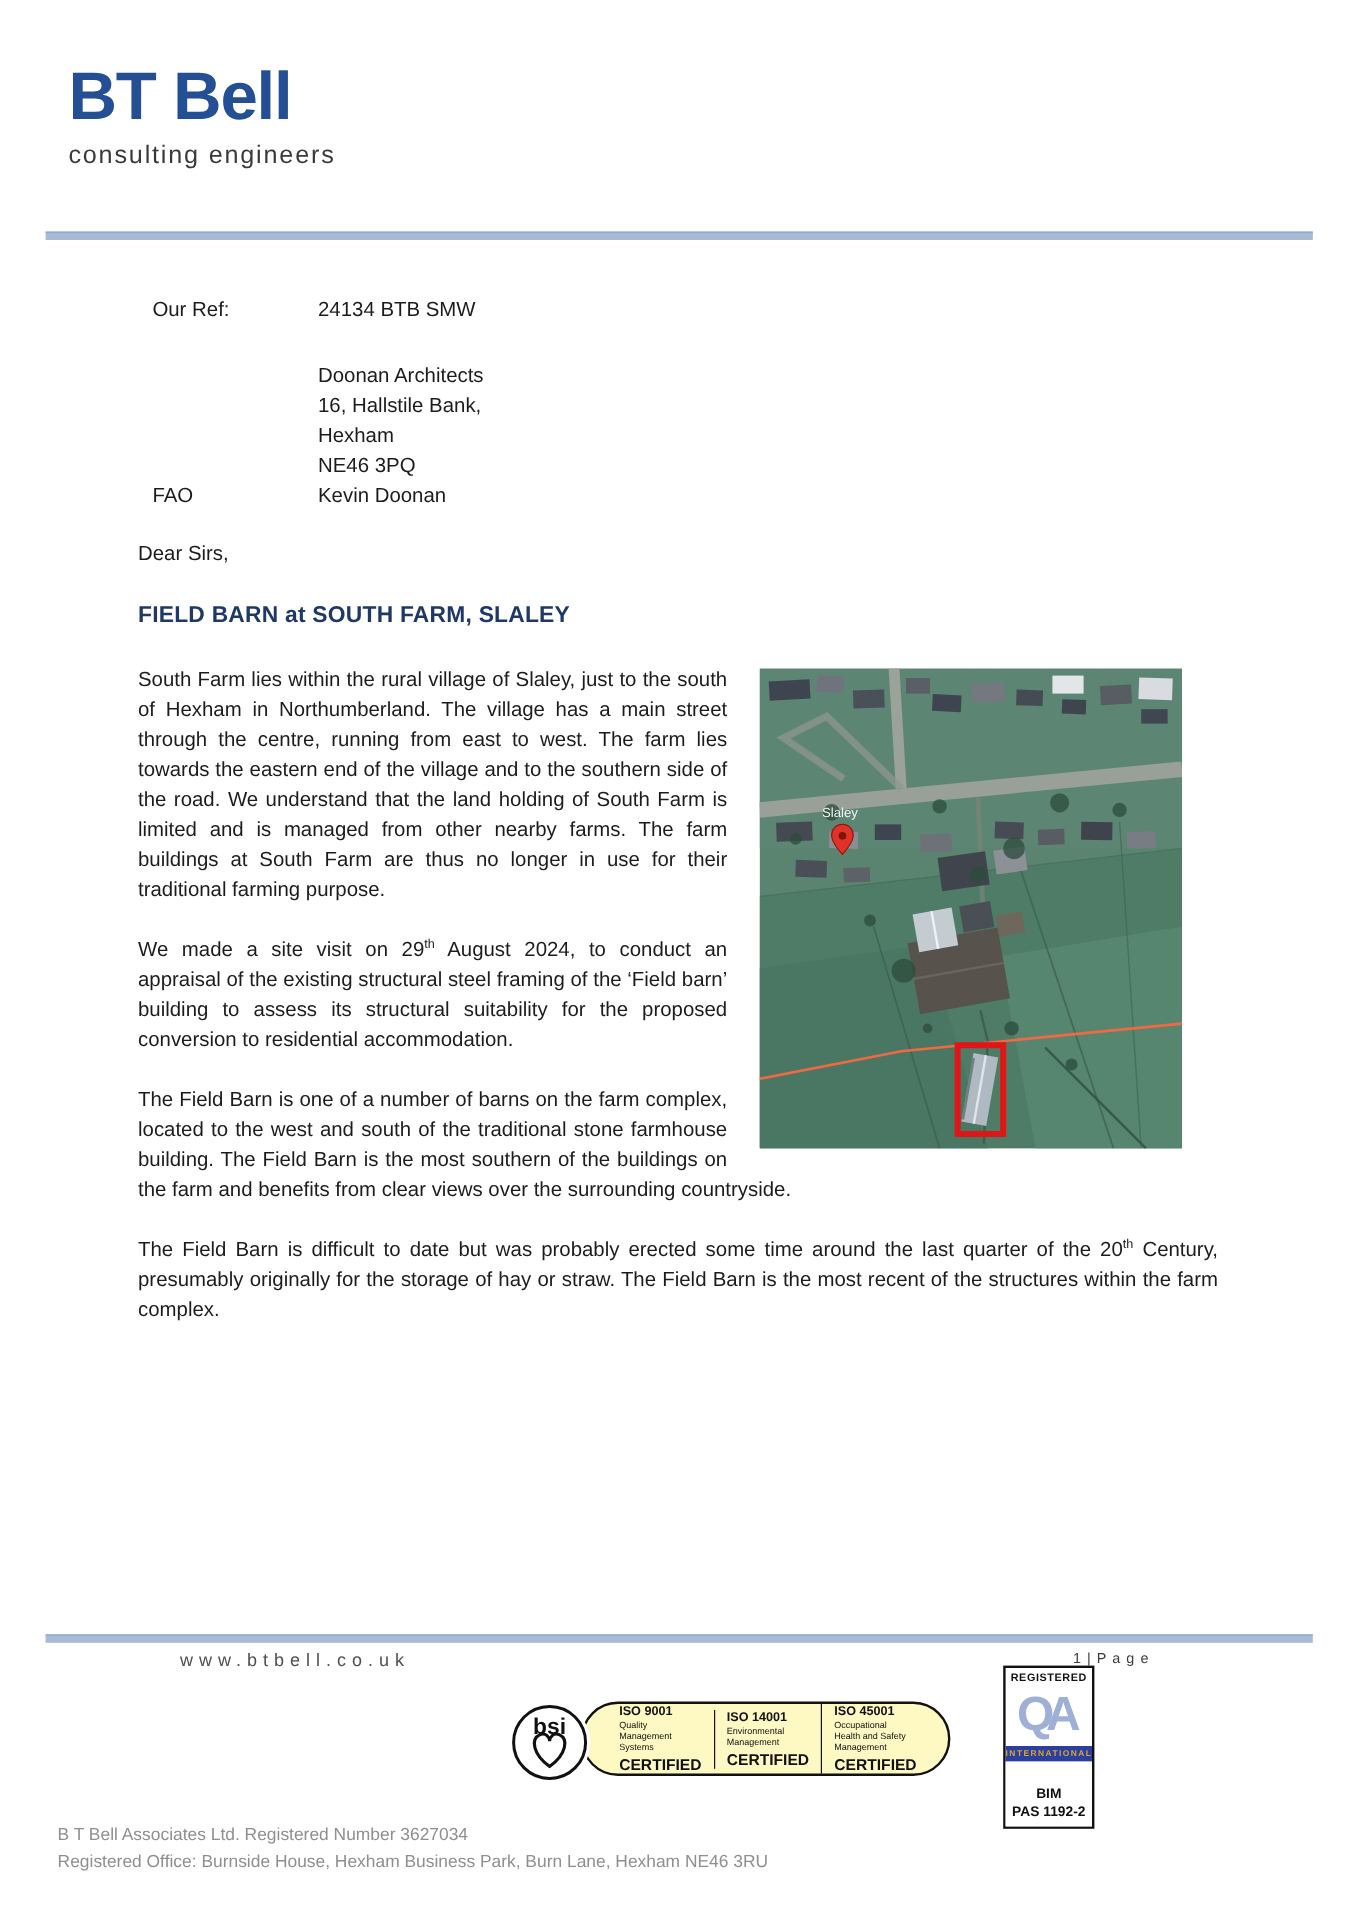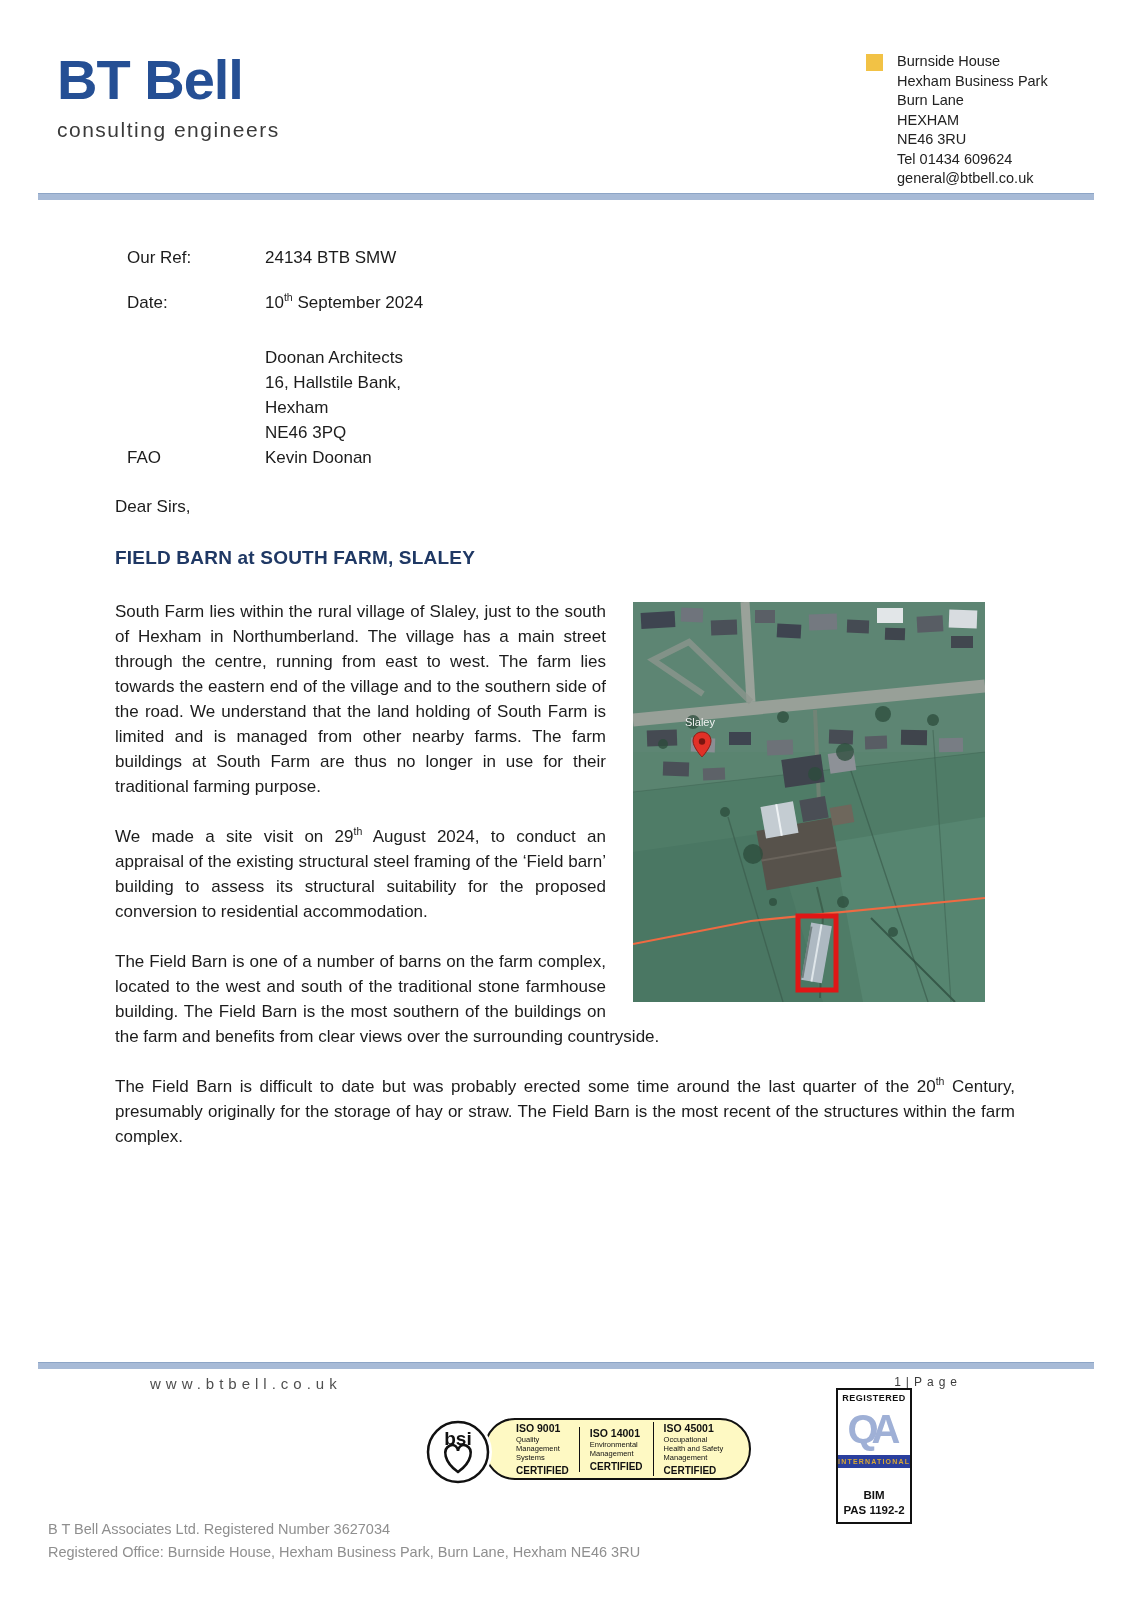--- a/index.html
+++ b/index.html
@@ -73,21 +73,21 @@
   .bsi-block { position: absolute; left: 424px; top: 1418px; display: flex; align-items: flex-start; }
   .bsi-roundel { position: relative; z-index: 2; background: #fff; border-radius: 50%; }
   .bsi-pill {
     margin-left: -8px; height: 62px; border: 2.5px solid #111; border-radius: 31px;
     background: #fef9c3; display: flex; align-items: center; padding: 0 16px 0 20px;
   }
   .bsi-cell { padding: 0 10px; }
   .bsi-cell + .bsi-cell { border-left: 1.5px solid #111; }
   .bsi-iso { font-size: 10.5px; font-weight: bold; color: #111; }
   .bsi-desc { font-size: 7.5px; line-height: 9px; color: #111; white-space: pre-line; margin-top: 1px; }
-  .bsi-cert { font-size: 10px; font-weight: bold; color: #111; margin-top: 3px; }
+  .bsi-cert { font-size: 13px; font-weight: bold; color: #111; margin-top: 3px; }
 
   .qa-block { position: absolute; left: 836px; top: 1388px; width: 76px; }
   .qa-box { border: 2px solid #111; background: #fff; }
   .qa-registered {
     font-size: 9px; font-weight: bold; color: #111; text-align: center;
     letter-spacing: .5px; padding: 3px 0 2px;
   }
   .qa-letters {
     font-size: 40px; font-weight: bold; color: #9FB0D6; text-align: center;
     letter-spacing: -7px; line-height: 48px; height: 50px; padding-right: 7px;
@@ -106,46 +106,30 @@
 </head>
 <body>
 
 <div class="page">
 
   <div class="logo-block">
     <div class="logo-title">BT Bell</div>
     <div class="logo-sub">consulting engineers</div>
   </div>
 
-  <div class="addr-block">
-    <div class="addr-square"></div>
-    <div class="addr-lines">
-      <div>Burnside House</div>
-      <div>Hexham Business Park</div>
-      <div>Burn Lane</div>
-      <div>HEXHAM</div>
-      <div>NE46 3RU</div>
-      <div>Tel 01434 609624</div>
-      <div>general@btbell.co.uk</div>
-    </div>
-  </div>
 
   <div class="rule rule-top"></div>
 
   <div class="letter">
 
     <div class="meta-row row-ref">
       <div class="meta-label">Our Ref:</div>
       <div class="meta-value">24134 BTB SMW</div>
     </div>
 
-    <div class="meta-row row-date">
-      <div class="meta-label">Date:</div>
-      <div class="meta-value"><span>10</span><sup>th</sup><span> September 2024</span></div>
-    </div>
 
     <div class="meta-row row-recipient">
       <div class="meta-label fao-label">FAO</div>
       <div class="recipient-lines">
         <div>Doonan Architects</div>
         <div>16, Hallstile Bank,</div>
         <div>Hexham</div>
         <div>NE46 3PQ</div>
         <div>Kevin Doonan</div>
       </div>

